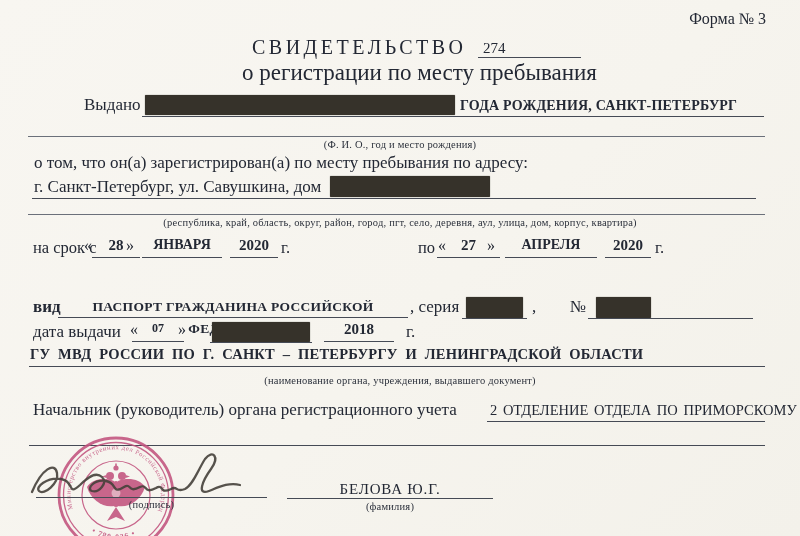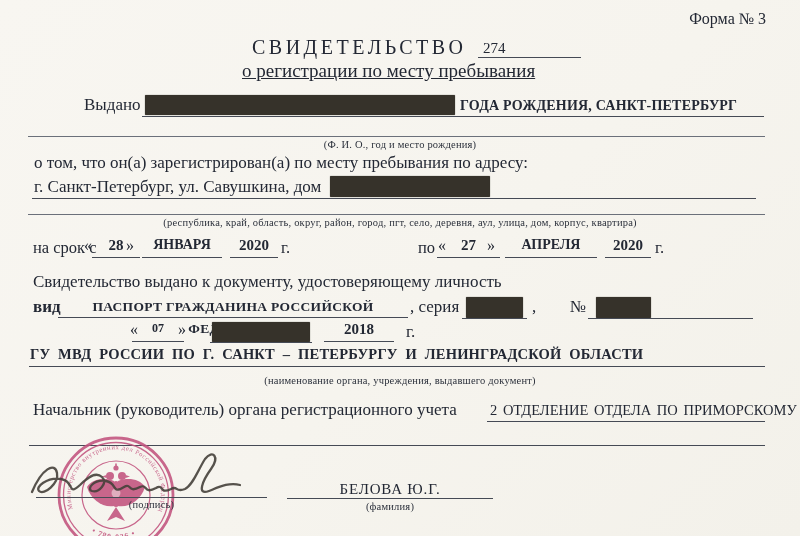--- a/index.html
+++ b/index.html
@@ -23,21 +23,21 @@
   .stamp-ink{opacity:.88;}
 </style>
 </head>
 <body>
 
 <div class="page">
 
   <div class="abs" style="top:10px;right:34px;font-size:16px;">Форма № 3</div>
   <div class="abs" style="top:36px;left:252px;font-size:20px;letter-spacing:3.5px;">СВИДЕТЕЛЬСТВО</div>
   <div class="abs" style="top:40px;left:478px;width:98px;border-bottom:1.3px solid #454a55;font-size:15px;padding-left:5px;">274</div>
-  <div class="abs" style="top:60px;left:242px;font-size:19px;text-decoration:underline;">о регистрации по месту пребывания</div>
+  <div class="abs" style="top:60px;left:242px;font-size:23px;">о регистрации по месту пребывания</div>
 
   <div class="abs t17" style="top:94px;left:84px;">Выдано</div>
   <div class="abs redact" style="top:95px;left:145px;width:310px;height:20px;"></div>
   <div class="abs fill-caps" style="top:98px;left:460px;font-size:14px;">ГОДА РОЖДЕНИЯ, САНКТ-ПЕТЕРБУРГ</div>
   <div class="abs uline" style="top:116px;left:142px;width:622px;"></div>
   <div class="abs rule" style="top:136px;left:28px;width:737px;"></div>
   <div class="abs cap" style="top:139px;left:100px;width:600px;">(Ф. И. О., год и место рождения)</div>
 
   <div class="abs t17" style="top:152px;left:34px;">о том, что он(а) зарегистрирован(а) по месту пребывания по адресу:</div>
   <div class="abs t17" style="top:176px;left:34px;">г. Санкт-Петербург, ул. Савушкина, дом</div>
@@ -54,31 +54,31 @@
   <div class="abs cell bold" style="top:237px;left:230px;width:48px;font-size:15px;height:20px;">2020</div>
   <div class="abs t16" style="top:237px;left:281px;">г.</div>
   <div class="abs t16" style="top:237px;left:418px;">по</div>
   <div class="abs quote" style="top:237px;left:438px;">«</div>
   <div class="abs cell bold" style="top:237px;left:437px;width:63px;font-size:15px;height:20px;">27</div>
   <div class="abs quote" style="top:237px;left:487px;">»</div>
   <div class="abs cell bold" style="top:237px;left:505px;width:92px;font-size:14px;height:20px;">АПРЕЛЯ</div>
   <div class="abs cell bold" style="top:237px;left:605px;width:46px;font-size:15px;height:20px;">2020</div>
   <div class="abs t16" style="top:237px;left:655px;">г.</div>
 
-  <div class="abs t17" style="top:271px;left:33px;">Свидетельство выдано к документу, удостоверяющему личность</div>
   <div class="abs t17" style="top:296px;left:33px;font-weight:bold;">вид</div>
   <div class="abs cell" style="top:296px;left:58px;width:350px;font-size:13.5px;font-weight:bold;letter-spacing:.3px;height:21px;line-height:22px;">ПАСПОРТ ГРАЖДАНИНА РОССИЙСКОЙ ФЕДЕРАЦИИ</div>
   <div class="abs t17" style="top:296px;left:410px;">, серия</div>
   <div class="abs redact" style="top:297px;left:466px;width:57px;height:21px;"></div>
   <div class="abs uline" style="top:318px;left:462px;width:65px;"></div>
   <div class="abs t17" style="top:296px;left:532px;">,</div>
   <div class="abs t17" style="top:296px;left:570px;">№</div>
   <div class="abs redact" style="top:297px;left:596px;width:55px;height:21px;"></div>
   <div class="abs uline" style="top:318px;left:588px;width:165px;"></div>
 
+  <div class="abs t17" style="top:321px;left:33px;">дата выдачи</div>
   <div class="abs quote" style="top:321px;left:130px;">«</div>
   <div class="abs cell bold" style="top:321px;left:132px;width:52px;font-size:12px;height:20px;">07</div>
   <div class="abs quote" style="top:321px;left:178px;">»</div>
   <div class="abs redact" style="top:322px;left:212px;width:98px;height:20px;"></div>
   <div class="abs uline" style="top:342px;left:210px;width:102px;"></div>
   <div class="abs cell bold" style="top:321px;left:324px;width:70px;font-size:15px;height:20px;">2018</div>
   <div class="abs t17" style="top:321px;left:406px;">г.</div>
 
   <div class="abs" style="top:346px;left:30px;font-size:14.5px;font-weight:bold;letter-spacing:.2px;word-spacing:4px;">ГУ МВД РОССИИ ПО Г. САНКТ – ПЕТЕРБУРГУ И ЛЕНИНГРАДСКОЙ ОБЛАСТИ</div>
   <div class="abs uline" style="top:366px;left:29px;width:736px;"></div>

